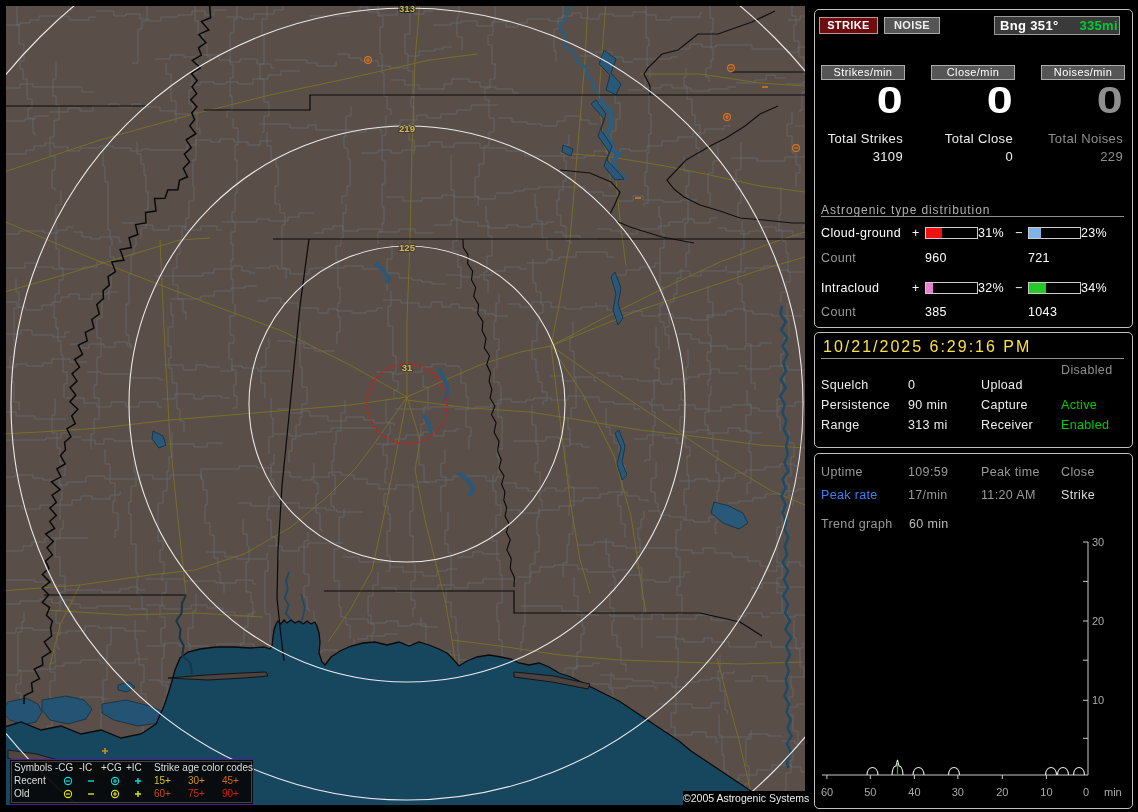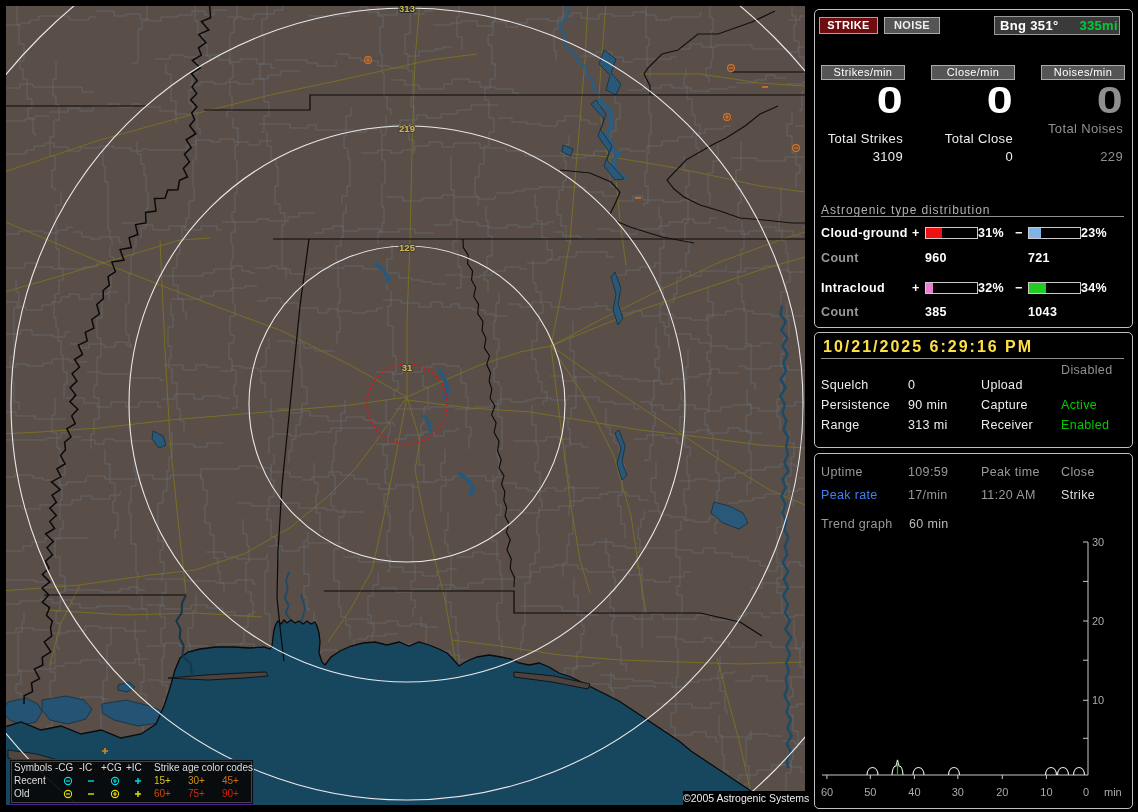--- a/index.html
+++ b/index.html
@@ -1,18 +1,18 @@
 <!DOCTYPE html>
 <html><head><meta charset="utf-8"><style>
 html,body{margin:0;padding:0;background:#000;width:1138px;height:812px;overflow:hidden}
 body{position:relative;font-family:"Liberation Sans",sans-serif}
 .box{position:absolute;border:1px solid #c0c0c0;border-radius:5px;background:#000}
 .btn{position:absolute;border:1px solid #aaa;background:#555;color:#fff;font-size:11px;text-align:center;line-height:13px;letter-spacing:0.4px}
 .t{position:absolute;font-size:12.5px;white-space:nowrap;letter-spacing:0.35px}
-.t.b{font-weight:bold}
+.t.b{font-weight:normal}
 .t.r{transform:translateX(-100%)}
 .big{position:absolute;font-size:37px;font-weight:bold;line-height:34px;transform:scaleX(1.26);transform-origin:100% 50%}
 .bar{position:absolute;width:51px;height:10px;border:1px solid #ccc;background:#000}
 .bar span{display:block;height:10px}
 #legend{position:absolute;left:9px;top:759px;width:243px;height:44px;background:rgba(8,8,8,0.93);border:1px solid #4c1d95;outline:1px solid #444;outline-offset:-3px}
 .lt{position:absolute;font-size:10px;white-space:nowrap}
 #copyright{position:absolute;left:683px;top:791px;width:123px;height:14px;background:#000;color:#eee;font-size:10.5px;text-align:center;line-height:14px;white-space:nowrap}
 </style></head><body>
 <svg id="map" width="799" height="799" viewBox="0 0 799 799" style="position:absolute;left:6px;top:6px">
 <rect width="799" height="799" fill="#5a4e49"></rect>
@@ -147,21 +147,21 @@
 <div class="btn" style="left:821px;top:65px;width:82px;height:13px">Strikes/min</div>
 <div class="btn" style="left:931px;top:65px;width:82px;height:13px">Close/min</div>
 <div class="btn" style="left:1041px;top:65px;width:82px;height:13px">Noises/min</div>
 
 <div class="big" style="right:235px;top:84px;color:#fff">0</div>
 <div class="big" style="right:125px;top:84px;color:#fff">0</div>
 <div class="big" style="right:15px;top:84px;color:#8f8f8f">0</div>
 
 <div class="t r" style="left:903px;top:131px;font-size:13px;color:#eee">Total Strikes</div>
 <div class="t r" style="left:1013px;top:131px;font-size:13px;color:#eee">Total Close</div>
-<div class="t r" style="left:1123px;top:121px;font-size:13px;color:#909090">Total Noises</div>
+<div class="t r" style="left:1123px;top:131px;font-size:13px;color:#909090">Total Noises</div>
 <div class="t r" style="left:903px;top:149px;font-size:13px;color:#eee">3109</div>
 <div class="t r" style="left:1013px;top:149px;font-size:13px;color:#eee">0</div>
 <div class="t r" style="left:1123px;top:149px;font-size:13px;color:#909090">229</div>
 
 <div class="t" style="left:821px;top:203px;font-size:12px;color:#b0b0b0;letter-spacing:0.9px">Astrogenic type distribution</div>
 <div style="position:absolute;left:821px;top:216px;width:303px;height:1px;background:#909090"></div>
 
 <div class="t b" style="left:821px;top:226px;color:#fff">Cloud-ground</div>
 <div class="t b" style="left:912px;top:226px;color:#fff">+</div>
 <div class="bar" style="left:925px;top:227px">

